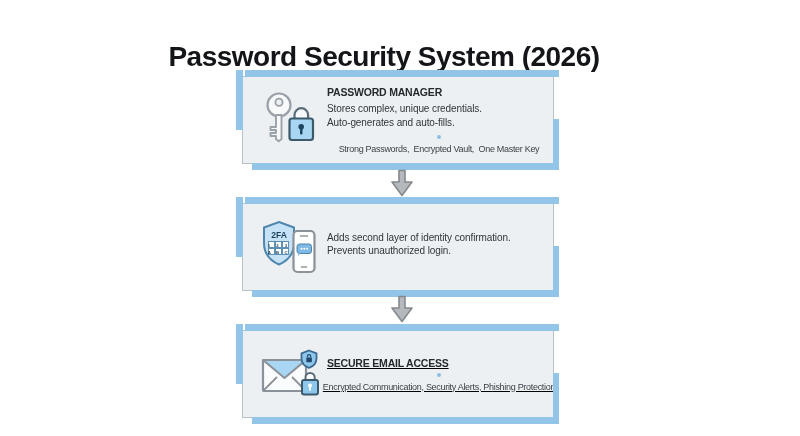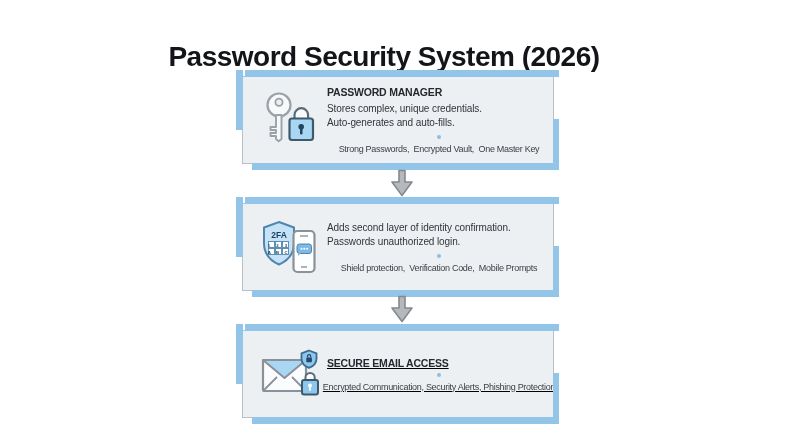--- a/index.html
+++ b/index.html
@@ -110,25 +110,21 @@
         <line x1="43" y1="51" x2="49" y2="51" stroke="#8A9199" stroke-width="1.4"></line>
         <rect x="39" y="28" width="14.5" height="9.5" rx="2.5" fill="#7DB9E4" stroke="#4E86AD" stroke-width="1"></rect>
         <path d="M42.5,37.2 l-2.6,3.1 l0.2,-3.2 Z" fill="#7DB9E4"></path>
         <circle cx="43.5" cy="32.8" r="1" fill="#FFFFFF"></circle>
         <circle cx="46.3" cy="32.8" r="1" fill="#FFFFFF"></circle>
         <circle cx="49.1" cy="32.8" r="1" fill="#FFFFFF"></circle>
       </svg>
     </div>
     <div class="text-area">
       <p class="card-desc">Adds second layer of identity confirmation.
-Passwords unauthorized login.</p>
-      <div class="feature-row">
-        <span class="feature-dot"></span>
-        <span class="feature-text">Shield protection,  Verification Code,  Mobile Prompts</span>
-      </div>
+Prevents unauthorized login.</p>
     </div>
   </div>
 
   <svg class="arrow arrow-1" viewBox="0 0 24 28">
     <path d="M9,1.5 H15 V13 H22 L12,26.5 L2,13 H9 Z" fill="#B5B9BD" stroke="#85898D" stroke-width="1.6" stroke-linejoin="round"></path>
   </svg>
 
   <div class="card card-2">
     <div class="edge edge-top"></div>
     <div class="edge edge-left"></div>

